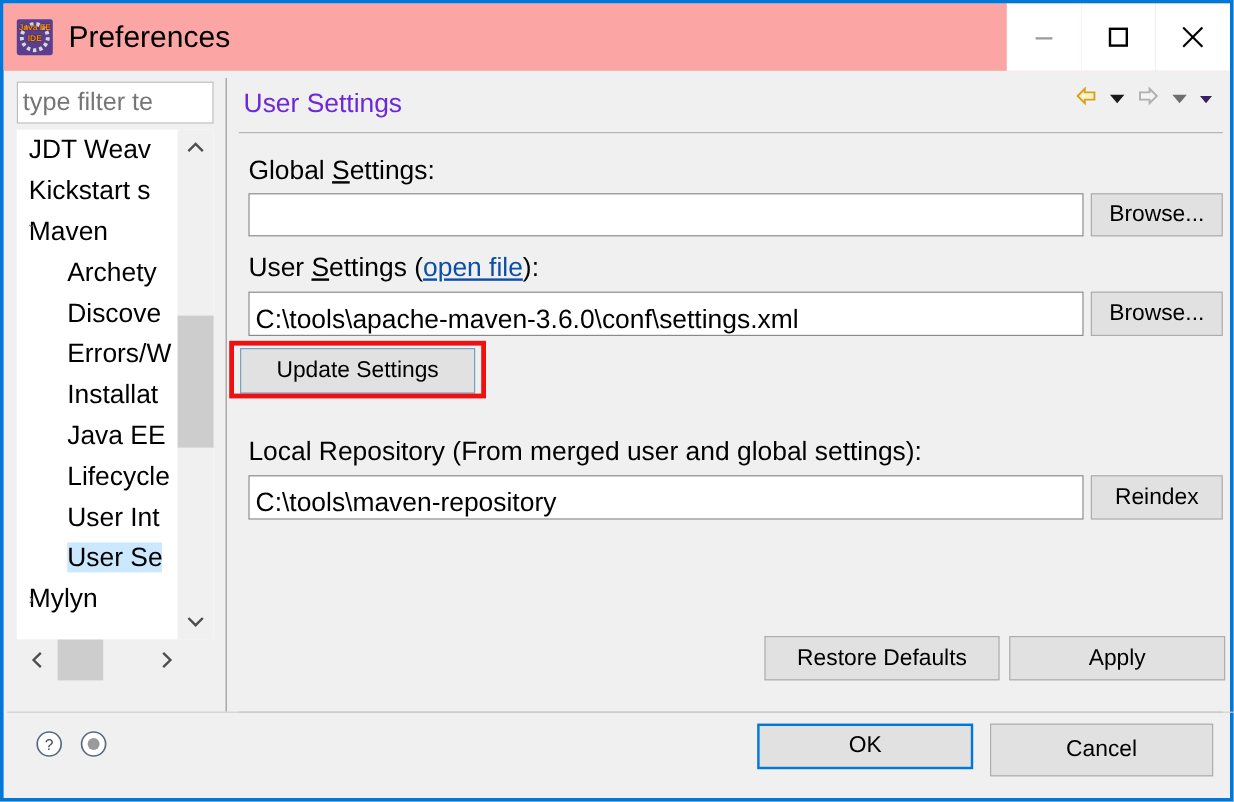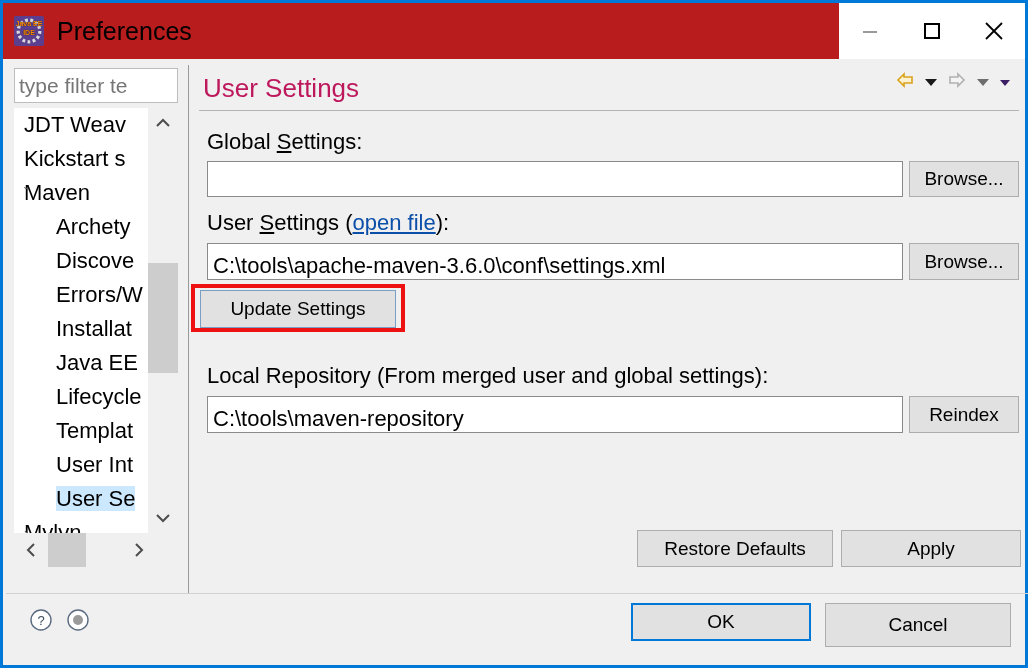--- a/index.html
+++ b/index.html
@@ -26,21 +26,21 @@
     border-top: 3px solid #0078d7;
     background: #f0f0f0;
   }
 
   
   .titlebar {
     position: absolute;
     left: 0; top: 0;
     width: 1022px;
     height: 56px;
-    background: #b91c1c;
+    background: #fca5a5;
     display: flex;
     align-items: center;
   }
   .app-icon {
     width: 30px; height: 30px;
     margin-left: 11px;
     background: #5b3f8e;
     border-radius: 2px;
     position: relative;
     flex: none;
@@ -194,22 +194,22 @@
     width: 1px;
     height: 528px;
     background: #9a9a9a;
   }
 
   
   .page-title {
     position: absolute;
     left: 200px;
     top: 70px;
-    font-size: 26px;
-    color: #be185d;
+    font-size: 22px;
+    color: #6d28d9;
   }
   .nav-icons {
     position: absolute;
     right: 14px;
     top: 68px;
     display: flex;
     align-items: center;
     gap: 9px;
   }
   .title-rule {
@@ -338,21 +338,20 @@
   <div class="tree-panel" id="tree">
       <div class="tree-row indent1"><span class="lbl">JDT Weav</span></div>
       <div class="tree-row indent1"><span class="lbl">Kickstart s</span></div>
       <div class="tree-row indent1"><span class="twisty" style="left: 10px;">ˇ</span><span class="lbl">Maven</span></div>
       <div class="tree-row indent2"><span class="lbl">Archety</span></div>
       <div class="tree-row indent2"><span class="lbl">Discove</span></div>
       <div class="tree-row indent2"><span class="lbl">Errors/W</span></div>
       <div class="tree-row indent2"><span class="lbl">Installat</span></div>
       <div class="tree-row indent2"><span class="lbl">Java EE</span></div>
       <div class="tree-row indent2"><span class="lbl">Lifecycle</span></div>
-      <div class="tree-row indent2"><span class="lbl">Templat</span></div>
       <div class="tree-row indent2"><span class="lbl">User Int</span></div>
       <div class="tree-row indent2 selected"><span class="lbl">User Se</span></div>
       <div class="tree-row indent1"><span class="twisty" style="left: 10px;">›</span><span class="lbl">Mylyn</span></div>
     </div>
 
   <div class="v-scroll">
     <div class="arrow up">
       <svg width="18" height="12" viewBox="0 0 18 12">
         <polyline points="3,9 9,3 15,9" fill="none" stroke="#4d4d4d" stroke-width="2"></polyline>
       </svg>

